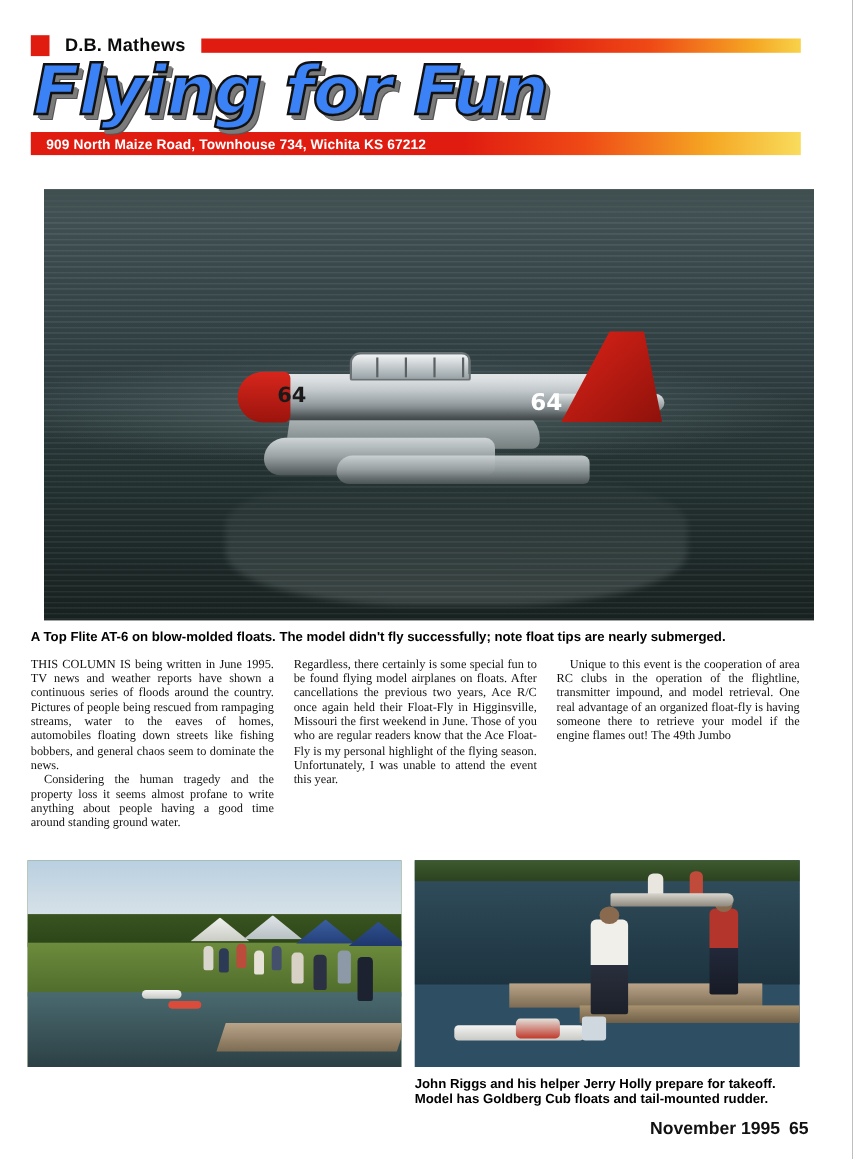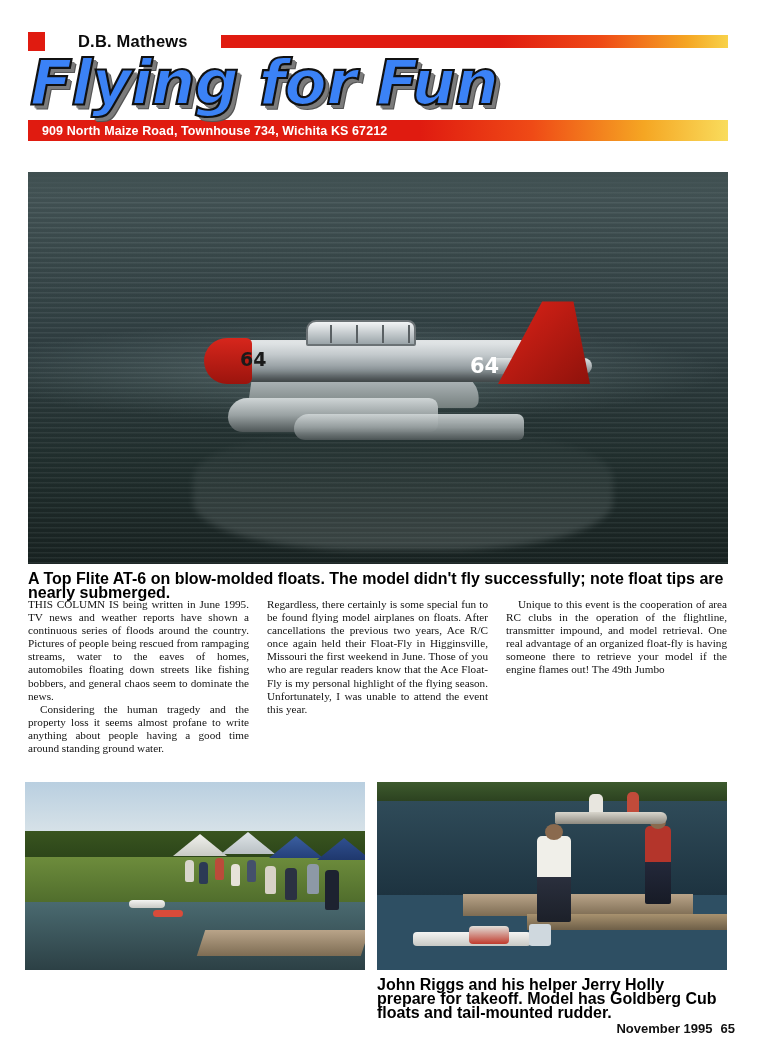--- a/index.html
+++ b/index.html
@@ -21,21 +21,20 @@
   .masthead {
     position: absolute;
     left: 28px;
     top: 30px;
     width: 700px;
   }
   .byline-row {
     display: flex;
     align-items: center;
     height: 22px;
-    gap: 19px;
   }
   .byline-square {
     width: 17px;
     height: 19px;
     background: #e01b10;
     margin-right: 14px;
     flex: 0 0 auto;
   }
   .byline-name {
     font-family: "Liberation Sans", sans-serif;
@@ -90,21 +89,21 @@
     font-size: 12.5px;
     color: #ffffff;
     letter-spacing: 0.1px;
     white-space: nowrap;
     text-align: center;
   }
 
   
   .hero-photo {
     position: absolute;
-    left: 28px;
+    left: 40px;
     top: 172px;
     width: 700px;
     height: 392px;
     overflow: hidden;
     background: #737373;
   }
   .water {
     position: absolute;
     inset: 0;
     background:
@@ -216,21 +215,21 @@
   .shore {
     position: absolute;
     left: 0; right: 0; top: 0;
     height: 30px;
     background: linear-gradient(to bottom, #3f4f50, #45565600);
   }
 
   .caption {
     font-family: "Liberation Sans", sans-serif;
     font-weight: bold;
-    font-size: 16px;
+    font-size: 12px;
     line-height: 14px;
     color: #000;
   }
   .hero-caption {
     position: absolute;
     left: 28px;
     top: 572px;
     width: 700px;
   }
 
@@ -334,21 +333,21 @@
     top: 978px;
     width: 350px;
   }
 
   .footer {
     position: absolute;
     right: 40px;
     bottom: 18px;
     font-family: "Liberation Sans", sans-serif;
     font-weight: bold;
-    font-size: 13px;
+    font-size: 16px;
     color: #111;
     white-space: nowrap;
   }
   .footer .pageno { margin-left: 8px; }
 </style>
 </head>
 <body>
 
 <div class="page">
 

